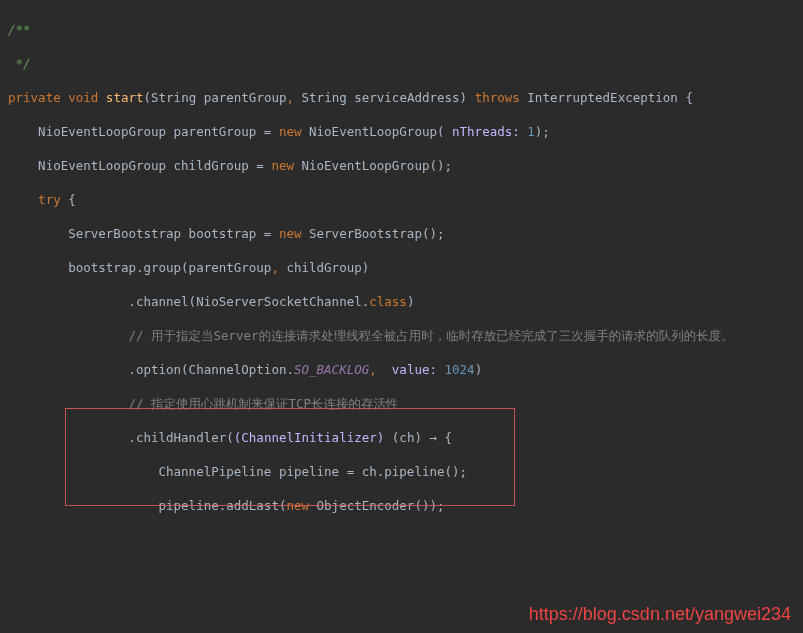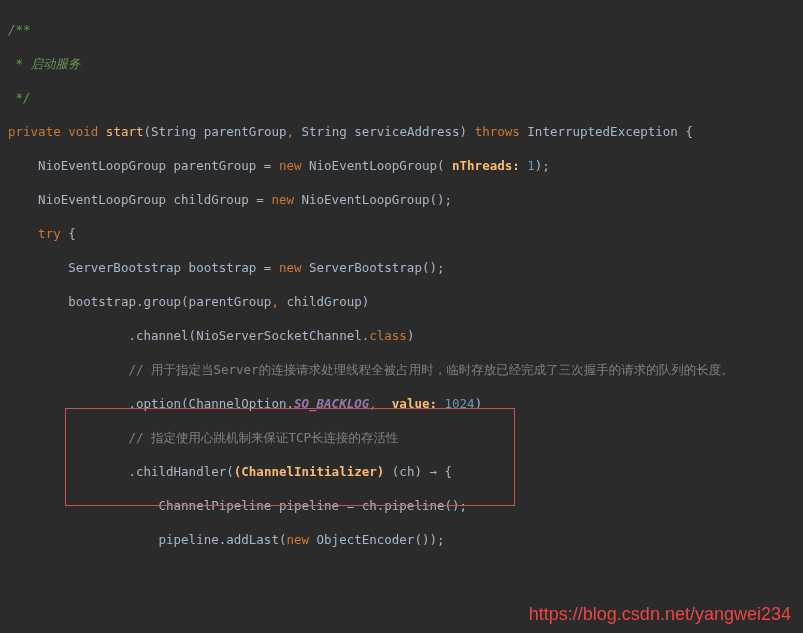--- a/index.html
+++ b/index.html
@@ -16,22 +16,22 @@
     }
     .code-area {
       padding: 4px 8px;
       white-space: pre;
     }
     .line { display: block; }
     .kw { color: #cc7832; margin-top: 16px; }
     .comment { color: #808080; }
     .doc-comment { color: #629755; font-style: italic; }
     .num { color: #6897bb; }
-    .param-hint { color: #fdba74; font-weight: bold; }
-    .field { color: #9876aa; font-style: italic; font-weight: bold; }
+    .param-hint { color: #c4b5fd; }
+    .field { color: #9876aa; font-style: italic; }
     .hl-box {
       position: absolute;
       border: 1px solid #c75450;
       left: 65px;
       top: 408px;
       width: 450px;
       height: 98px;
       pointer-events: none;
     }
     .watermark {
@@ -41,21 +41,20 @@
       color: #ef4444;
       font-size: 18px;
       font-family: Liberation Sans, sans-serif;
     }
   </style>
 </head>
 <body>
 
 <div class="code-area">
 <span class="line"><span class="doc-comment">/**</span></span>
-<span class="line"> <span class="doc-comment">* 启动服务</span></span>
 <span class="line"> <span class="doc-comment">*/</span></span>
 <span class="line"><span class="kw">private</span> <span class="kw">void</span> <span style="color:#fdba74">start</span><span>(String parentGroup</span><span class="kw">,</span><span> String serviceAddress)</span> <span class="kw">throws</span><span> InterruptedException {</span></span>
 <span class="line"><span>    NioEventLoopGroup parentGroup = </span><span class="kw">new</span><span> NioEventLoopGroup(</span><span class="param-hint"> nThreads: </span><span class="num">1</span><span>);</span></span>
 <span class="line"><span>    NioEventLoopGroup childGroup = </span><span class="kw">new</span><span> NioEventLoopGroup();</span></span>
 <span class="line">    <span class="kw">try</span><span> {</span></span>
 <span class="line"><span>        ServerBootstrap bootstrap = </span><span class="kw">new</span><span> ServerBootstrap();</span></span>
 <span class="line"><span>        bootstrap.group(parentGroup</span><span class="kw">,</span><span> childGroup)</span></span>
 <span class="line"><span>                .channel(NioServerSocketChannel.</span><span class="kw">class</span><span>)</span></span>
 <span class="line"><span class="comment">                // 用于指定当Server的连接请求处理线程全被占用时，临时存放已经完成了三次握手的请求的队列的长度。</span></span>
 <span class="line"><span>                .option(ChannelOption.</span><span class="field">SO_BACKLOG</span><span class="kw">,</span><span class="param-hint">  value: </span><span class="num">1024</span><span>)</span></span>

